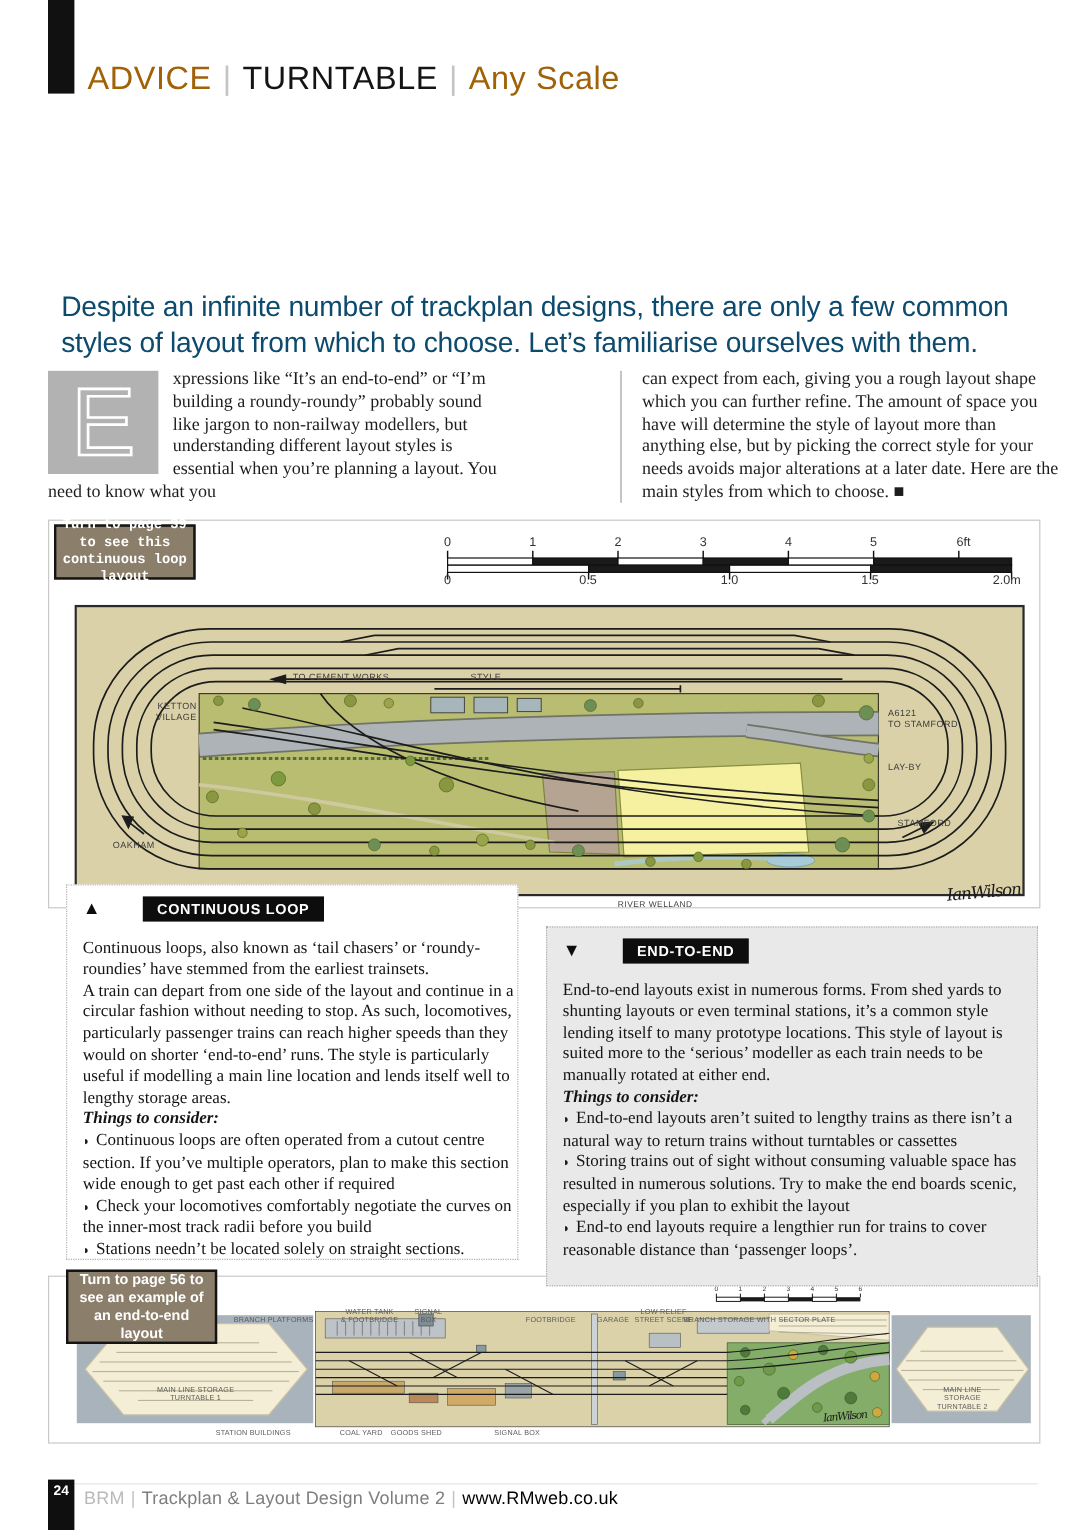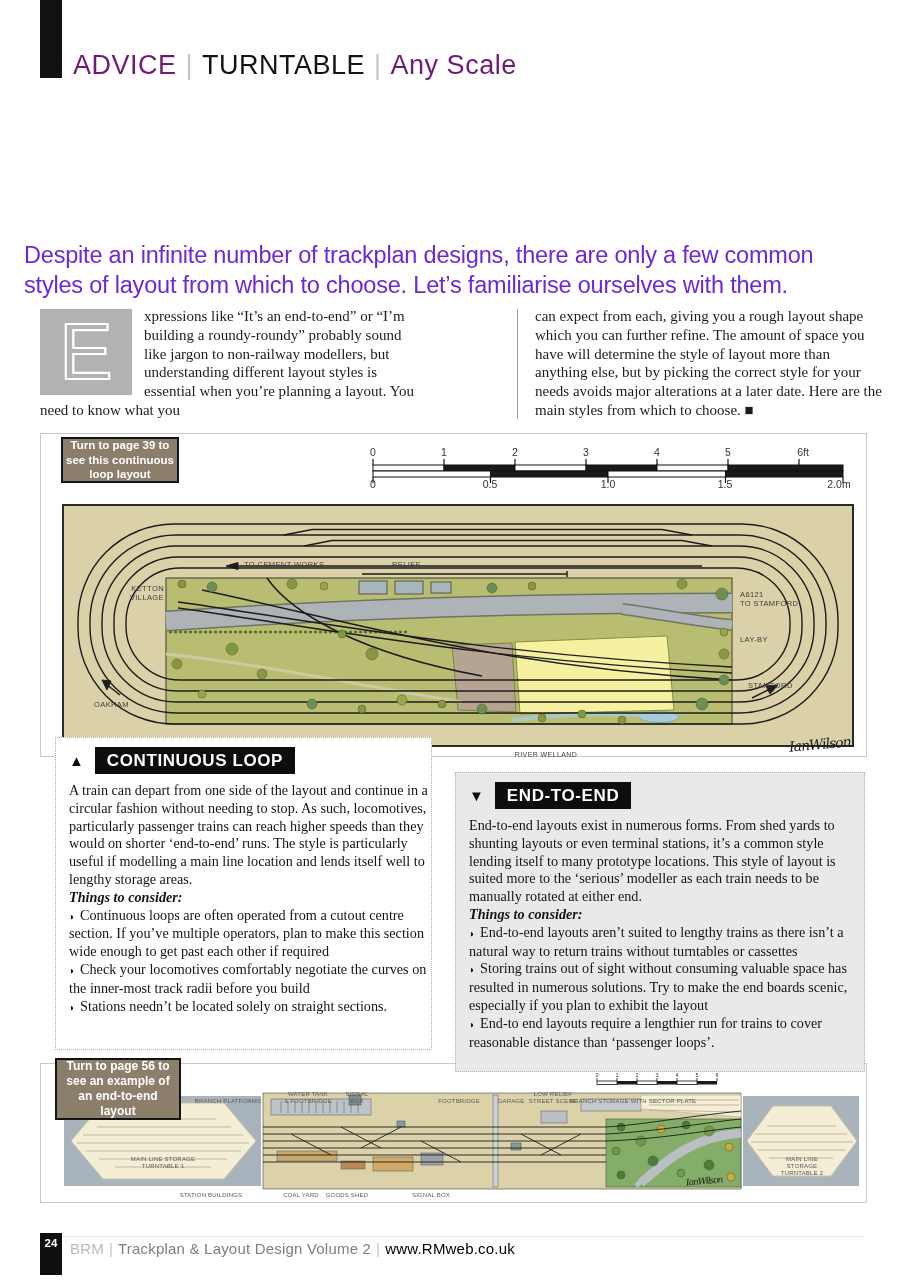--- a/index.html
+++ b/index.html
@@ -3,28 +3,28 @@
 <meta charset="utf-8">
 <style>
   html,body{margin:0;padding:0;background:#9a9a9a;}
   #page{position:relative;width:905px;height:1280px;background:#fff;overflow:hidden;
         font-family:"Liberation Sans",sans-serif;}
   .abs{position:absolute;}
   .pre{white-space:pre-line;}
   
   #corner-bar{left:40px;top:0;width:22px;height:78px;background:#111;}
   #kicker{left:73px;top:50px;font-size:27px;letter-spacing:.5px;white-space:nowrap;}
-  #kicker .gray{color:#701a75;}
+  #kicker .gray{color:#a16207;}
   #kicker .sep{color:#c4c4c4;padding:0 9px;font-weight:400;}
   #kicker .dark{color:#141414;}
   #title{left:38px;top:84px;width:830px;height:150px;overflow:visible;}
   #title span{display:inline-block;white-space:nowrap;font-size:166px;line-height:1;
       letter-spacing:2px;color:transparent;-webkit-text-stroke:3px #161616;
       transform:scaleX(0.59);transform-origin:left top;}
-  #standfirst{left:24px;top:240px;width:810px;font-size:23.5px;line-height:1.28;color:#6d28d9;letter-spacing:-.2px;}
+  #standfirst{left:51px;top:240px;width:810px;font-size:23.5px;line-height:1.28;color:#0c4a6e;letter-spacing:-.2px;}
   
   #intro{left:40px;top:307px;width:822px;height:118px;font-family:"Liberation Serif",serif;
          font-size:15px;line-height:18.8px;color:#1c1c1c;}
   #dropcap{float:left;width:92px;height:86px;background:#b2b2b2;margin:2px 12px 2px 0;
            text-align:center;}
   #dropcap span{font-family:"Liberation Sans",sans-serif;font-size:80px;line-height:86px;
            color:transparent;-webkit-text-stroke:2.2px #fff;}
   #intro-col1{position:absolute;left:0;top:0;width:380px;}
   #intro-divider{position:absolute;left:477px;top:2px;height:110px;border-left:1px solid #9e9e9e;}
   #intro-col2{position:absolute;left:495px;top:0;width:348px;}
@@ -36,22 +36,22 @@
   .plan-lbl{position:absolute;font-size:7.5px;color:#3d3d3d;letter-spacing:.4px;line-height:1.25;}
   .ctr{transform:translateX(-50%);text-align:center;}
   .sig{font-family:"DejaVu Serif",serif;font-style:italic;color:#1a1a1a;transform:rotate(-5deg);letter-spacing:-1px;}
   
   #ruler1{left:320px;top:10px;width:495px;height:48px;}
   .rlbl{position:absolute;font-size:10.5px;color:#333;transform:translateX(-50%);}
   
   .sec-box{border:1px dotted #b0b0b0;box-sizing:border-box;z-index:3;}
   .sec-head{position:absolute;display:flex;align-items:center;}
   .sec-tri{font-size:15px;color:#0d0d0d;margin-right:11px;}
-  .sec-tag{background:#0d0d0d;color:#fff;font-weight:bold;font-size:17px;
-           letter-spacing:.6px;padding:4px 12px 3px;}
+  .sec-tag{background:#0d0d0d;color:#fff;font-weight:bold;font-size:12px;
+           letter-spacing:.6px;padding:4px 12px 3px;margin-left:24px;}
   .sec-body{position:absolute;font-family:"Liberation Serif",serif;font-size:14.2px;
             line-height:17.8px;color:#141414;}
   .sec-body p{margin:0;}
   .consider{font-weight:bold;font-style:italic;}
   .bmark{font-size:10px;margin-right:5px;}
   
   .lbl2{position:absolute;font-size:6px;color:#5a5a5a;letter-spacing:.2px;line-height:1.15;}
   
   #footer-line{left:62px;top:1236px;width:803px;border-top:1px solid #e6e6e6;}
   #page-tab{left:40px;top:1233px;width:22px;height:42px;background:#0f0f0f;color:#fff;
@@ -76,21 +76,21 @@
   <div class="abs" id="intro">
     <div id="intro-col1">
       <div id="dropcap"><span>E</span></div>
       <span>xpressions like “It’s an end-to-end” or “I’m building a roundy-roundy” probably sound like jargon to non-railway modellers, but understanding different layout styles is essential when you’re planning a layout. You need to know what you</span>
     </div>
     <div id="intro-divider"></div>
     <div id="intro-col2">can expect from each, giving you a rough layout shape which you can further refine. The amount of space you have will determine the style of layout more than anything else, but by picking the correct style for your needs avoids major alterations at a later date. Here are the main styles from which to choose. ■</div>
   </div>
 
   <div class="abs fig-frame" style="left:40px;top:433px;width:825px;height:322px;">
-    <div class="abs note-box" style="left:20px;top:3px;width:118px;height:46px;">Turn to page 39 to see this continuous loop layout</div>
+    <div class="abs note-box" style="left:4px;top:3px;width:118px;height:46px;font-family:Liberation Mono, monospace;">Turn to page 39 to see this continuous loop layout</div>
 
     <div class="abs" id="ruler1">
       <span class="rlbl" style="left:12px;top:2px;">0</span>
       <span class="rlbl" style="left:83px;top:2px;">1</span>
       <span class="rlbl" style="left:154px;top:2px;">2</span>
       <span class="rlbl" style="left:225px;top:2px;">3</span>
       <span class="rlbl" style="left:296px;top:2px;">4</span>
       <span class="rlbl" style="left:367px;top:2px;">5</span>
       <span class="rlbl" style="left:442px;top:2px;">6ft</span>
       <span class="rlbl" style="left:12px;top:34px;">0</span>
@@ -194,21 +194,21 @@
             <circle cx="560" cy="216" r="4" fill="#8a9740"></circle>
           <circle cx="640" cy="200" r="6" fill="#6d8f55"></circle>
             <circle cx="662" cy="150" r="5" fill="#8a9740"></circle>
           <circle cx="662" cy="128" r="4" fill="#9aa449"></circle>
             <circle cx="310" cy="150" r="6" fill="#8a9740"></circle>
           <circle cx="280" cy="130" r="4" fill="#7d9a3f"></circle>
             <circle cx="662" cy="176" r="5" fill="#6d8f55"></circle>
         </g>
       </svg>
       <div class="plan-lbl" style="left:182px;top:56px;">TO CEMENT WORKS</div>
-      <div class="plan-lbl" style="left:330px;top:56px;">RELIEF</div>
+      <div class="plan-lbl" style="left:330px;top:56px;">STYLE</div>
       <div class="plan-lbl pre" style="left:62px;top:80px;text-align:right;width:40px;">KETTON
 VILLAGE</div>
       <div class="plan-lbl pre" style="left:678px;top:86px;">A6121
 TO STAMFORD</div>
       <div class="plan-lbl" style="left:678px;top:131px;">LAY-BY</div>
       <div class="plan-lbl" style="left:686px;top:177px;">STAMFORD</div>
       <div class="plan-lbl" style="left:32px;top:196px;">OAKHAM</div>
     </div>
 
     <div class="plan-lbl ctr" style="left:135px;top:317px;font-size:7px;">FOOTBRIDGE</div>
@@ -216,20 +216,21 @@
     <div class="plan-lbl ctr" style="left:505px;top:317px;font-size:7px;">RIVER WELLAND</div>
     <div class="abs sig" style="left:748px;top:302px;font-size:14px;">IanWilson</div>
   </div>
 
   <div class="abs sec-box" style="left:55px;top:737px;width:377px;height:313px;background:#fff;">
     <div class="sec-head" style="left:13px;top:9px;">
       <span class="sec-tri">▲</span>
       <span class="sec-tag">CONTINUOUS LOOP</span>
     </div>
     <div class="sec-body" style="left:13px;top:44px;width:360px;">
+      <p>Continuous loops, also known as ‘tail chasers’ or ‘roundy-roundies’ have stemmed from the earliest trainsets.</p>
       <p>A train can depart from one side of the layout and continue in a circular fashion without needing to stop. As such, locomotives, particularly passenger trains can reach higher speeds than they would on shorter ‘end-to-end’ runs. The style is particularly useful if modelling a main line location and lends itself well to lengthy storage areas.</p>
       <p class="consider">Things to consider:</p>
       <p><span class="bmark">◗</span><span>Continuous loops are often operated from a cutout centre section. If you’ve multiple operators, plan to make this section wide enough to get past each other if required</span></p>
       <p><span class="bmark">◗</span><span>Check your locomotives comfortably negotiate the curves on the inner-most track radii before you build</span></p>
       <p><span class="bmark">◗</span><span>Stations needn’t be located solely on straight sections.</span></p>
     </div>
   </div>
 
   <div class="abs sec-box" style="left:455px;top:772px;width:410px;height:300px;background:#e9e9e9;">
     <div class="sec-head" style="left:13px;top:9px;">

